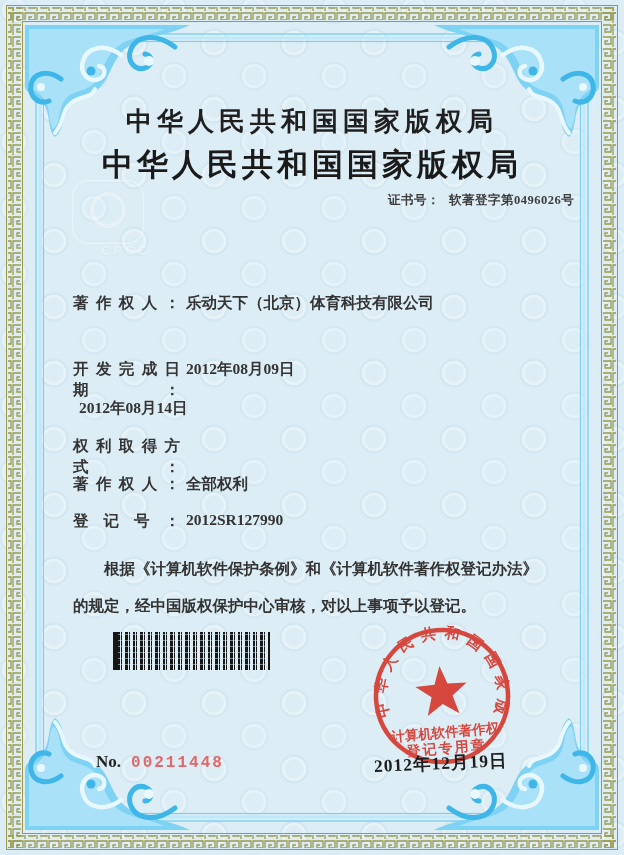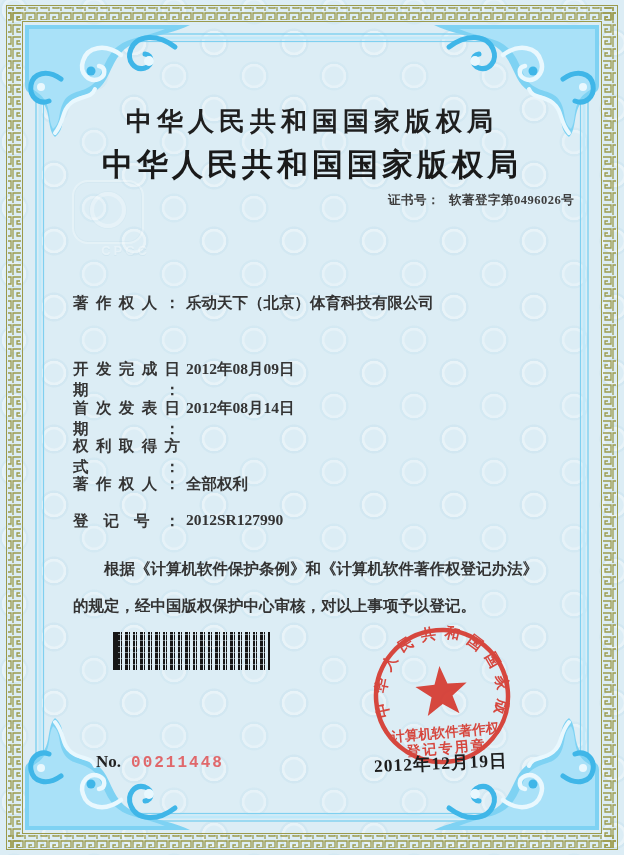--- a/index.html
+++ b/index.html
@@ -147,21 +147,20 @@
       <span class="flabel">著作权人：</span>
       <span class="fvalue">乐动天下（北京）体育科技有限公司</span>
     </div>
 
     <div class="row" style="top:347px;">
       <span class="flabel">开发完成日期：</span>
       <span class="fvalue">2012年08月09日</span>
     </div>
 
     <div class="row" style="top:386px;">
-      <span class="flabel">首次发表日期：</span>
       <span class="fvalue">2012年08月14日</span>
     </div>
 
     <div class="row" style="top:424px;gap:16px;">
       <span class="flabel">权利取得方式：</span>
     </div>
 
     <div class="row" style="top:462px;">
       <span class="flabel">著作权人：</span>
       <span class="fvalue">全部权利</span>

